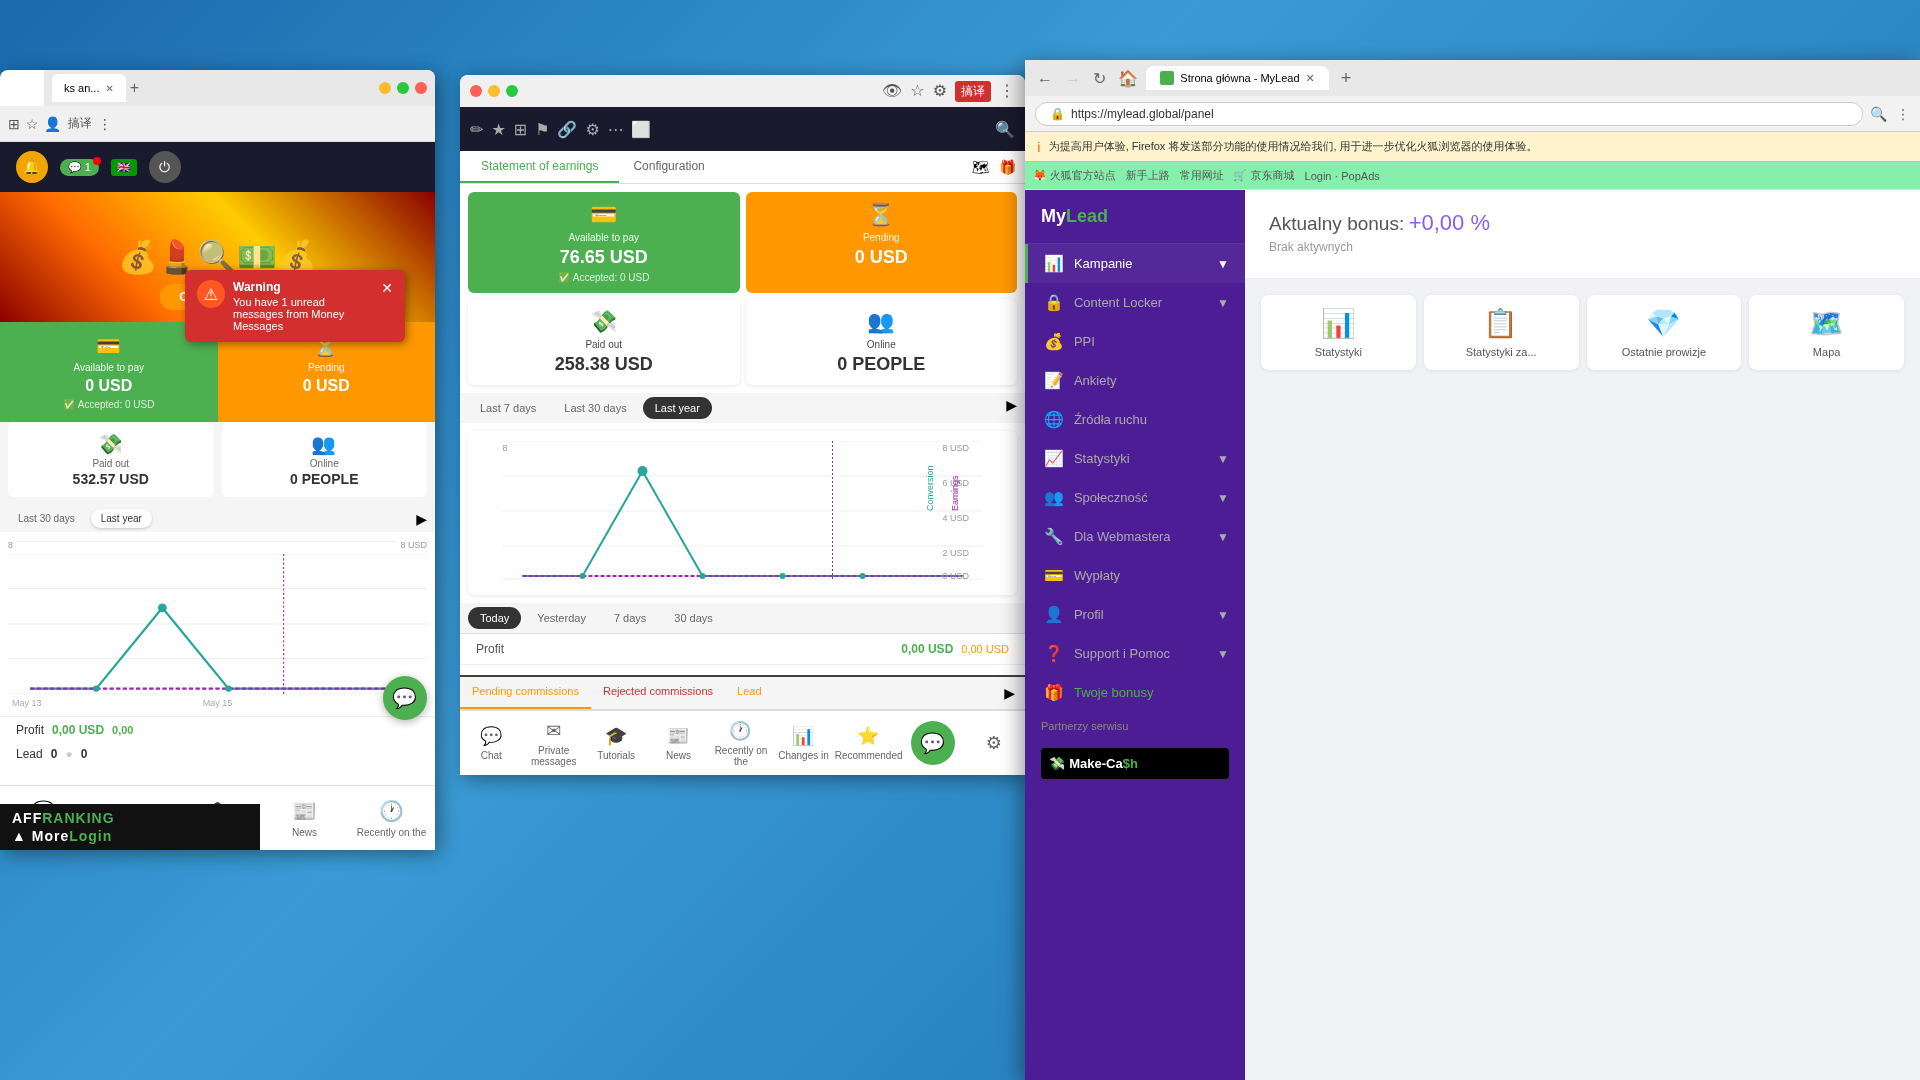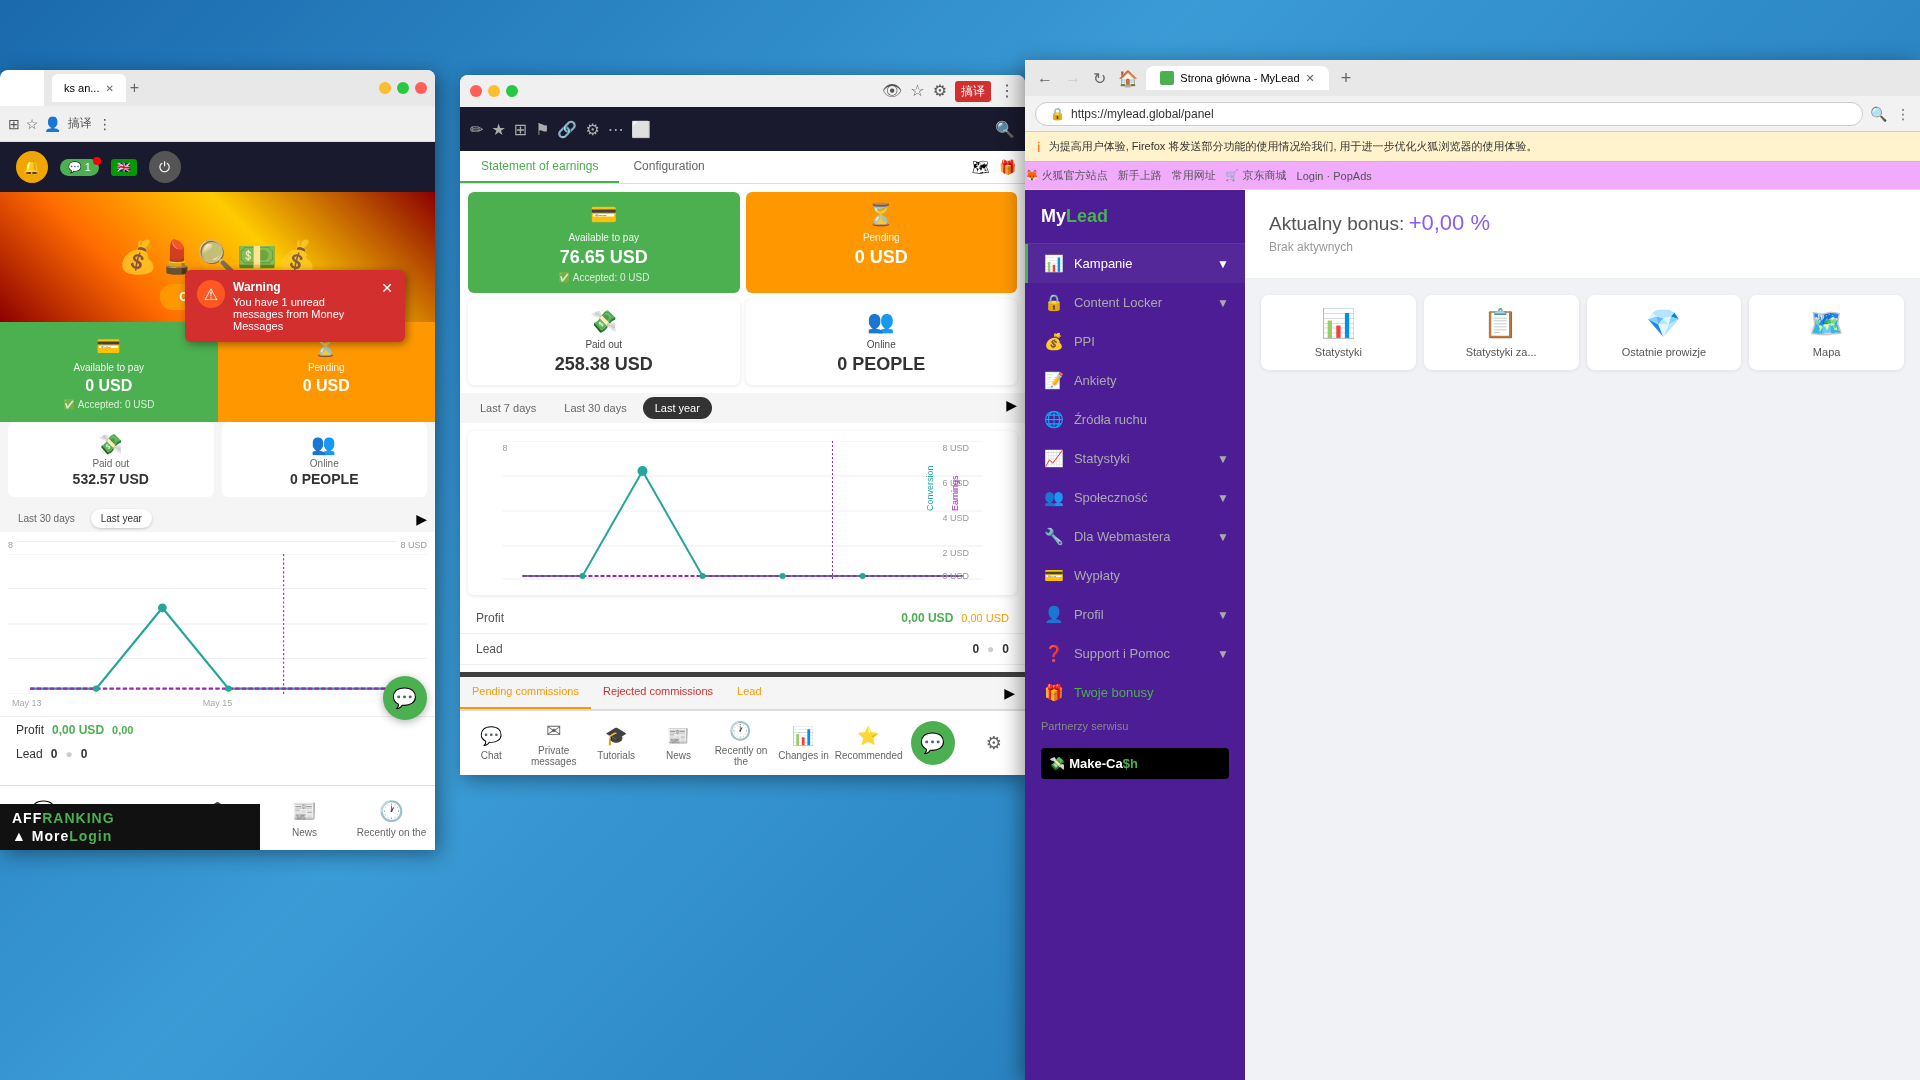--- a/index.html
+++ b/index.html
@@ -541,24 +541,24 @@
       border-bottom: 1px solid #ffc107;
       display: flex;
       align-items: center;
       gap: 8px;
     }
     .ff-icon { color: #ff6600; font-size: 14px; }
 
     
     .bookmark-bar {
       height: 28px;
-      background: #f0abfc;
-      display: flex;
-      align-items: center;
-      padding: 0 0;
+      background: #86efac;
+      display: flex;
+      align-items: center;
+      padding: 0 8px;
       gap: 10px;
       border-bottom: 1px solid #ddd;
       font-size: 11px;
     }
     .bookmark-item { color: #555; cursor: pointer; white-space: nowrap; }
 
     
     .mylead-app {
       flex: 1;
       display: flex;
@@ -944,37 +944,43 @@
       <text x="440" y="45" font-size="9" fill="#999">6 USD</text>
       <text x="440" y="80" font-size="9" fill="#999">4 USD</text>
       <text x="440" y="115" font-size="9" fill="#999">2 USD</text>
       <text x="440" y="138" font-size="9" fill="#999">0 USD</text>
 
       <text x="430" y="70" font-size="9" fill="#26a69a" transform="rotate(-90 430 70)">Conversion</text>
       <text x="455" y="70" font-size="9" fill="#9c27b0" transform="rotate(-90 455 70)">Earnings</text>
     </svg>
   </div>
 
+  <div style="display:flex;padding:4px 8px;gap:4px;background:#f5f5f5;border-bottom:1px solid #ddd;">
+    <button style="padding:5px 12px;border-radius:14px;background:#333;color:white;border:none;font-size:11px;cursor:pointer;">Today</button>
+    <button style="padding:5px 12px;border-radius:14px;background:none;color:#666;border:none;font-size:11px;cursor:pointer;">Yesterday</button>
+    <button style="padding:5px 12px;border-radius:14px;background:none;color:#666;border:none;font-size:11px;cursor:pointer;">7 days</button>
+    <button style="padding:5px 12px;border-radius:14px;background:none;color:#666;border:none;font-size:11px;cursor:pointer;">30 days</button>
+  </div>
 
   <div style="background:white;flex:1;overflow-y:auto;">
     <div class="mid-table-row">
       <span class="mid-table-label">Profit</span>
       <span class="mid-table-value-green">0,00 USD</span>
       <span class="mid-table-value-yellow">0,00 USD</span>
     </div>
     <div class="mid-table-row">
       <span class="mid-table-label">Lead</span>
       <span class="mid-table-value">0</span>
       <span style="color:#ccc;">●</span>
       <span class="mid-table-value">0</span>
     </div>
 
   </div>
 
-  <div style="display:flex;background:#f5f5f5;border-top:5px solid #404040;border-bottom:1px solid #ddd;">
+  <div style="display:flex;background:#f5f5f5;border-top:2px solid #404040;border-bottom:1px solid #ddd;">
     <span style="padding:8px 12px;font-size:11px;color:#ff9800;border-bottom:2px solid #ff9800;cursor:pointer;">Pending commissions</span>
     <span style="padding:8px 12px;font-size:11px;color:#d32f2f;cursor:pointer;">Rejected commissions</span>
     <span style="padding:8px 12px;font-size:11px;color:#ff9800;cursor:pointer;">Lead</span>
     <span style="margin-left:auto;padding:8px 10px;font-size:14px;cursor:pointer;">▶</span>
   </div>
 
   <div class="mid-bottom-tabs">
     <button class="mid-tab-item">
       <span class="mid-tab-icon">💬</span>
       <span>Chat</span>

